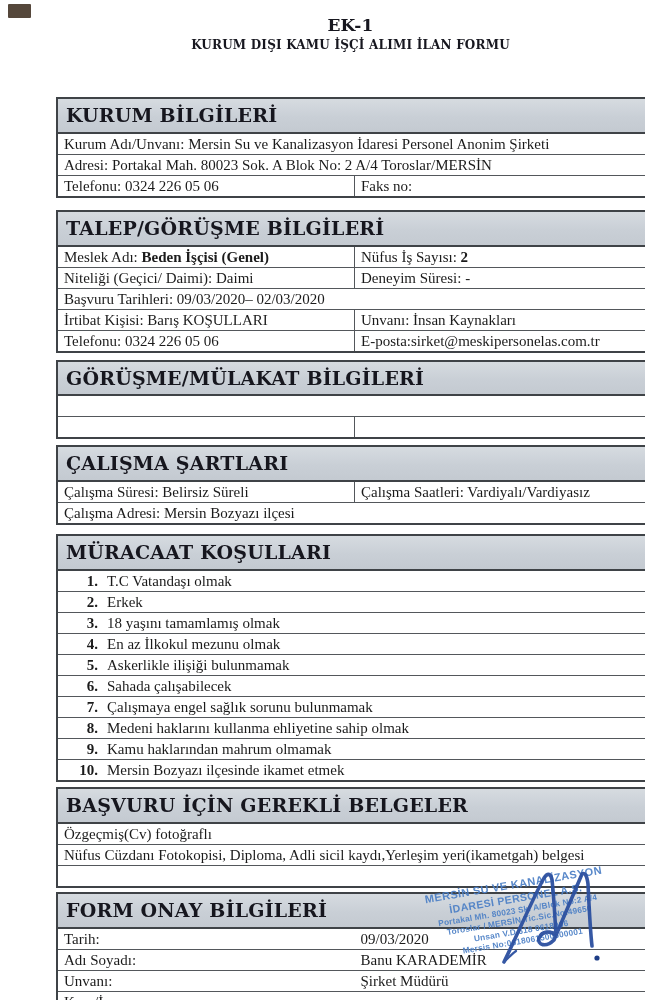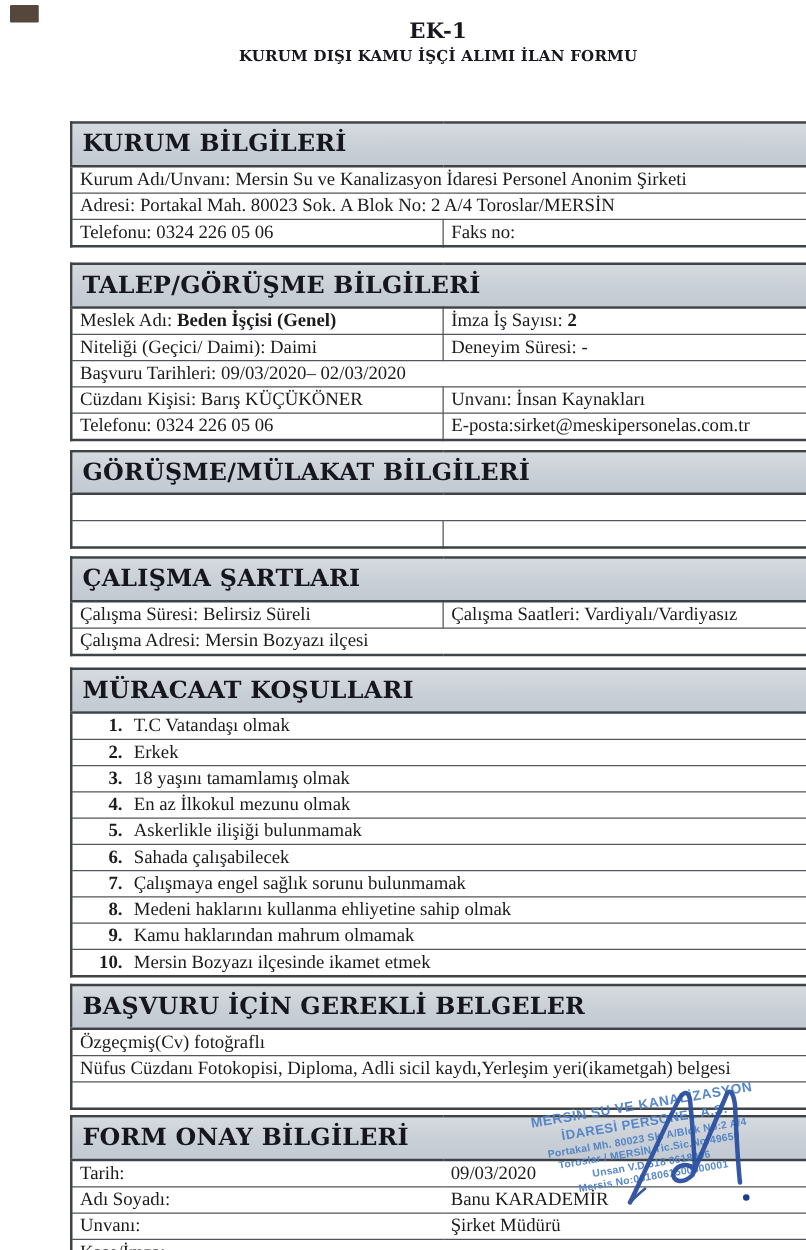--- a/index.html
+++ b/index.html
@@ -100,31 +100,31 @@
       </table>
     <div class="gap12"></div>
 
     <table class="sec">
       <tbody>
           <tr class="hdr">
         <td colspan="2">TALEP/GÖRÜŞME BİLGİLERİ</td>
       </tr>
       <tr>
         <td class="c52"><span>Meslek Adı: </span><span class="bold">Beden İşçisi (Genel)</span></td>
-        <td class="c48"><span>İmza İş Sayısı: </span><span class="bold">2</span></td>
+        <td class="c48"><span>Nüfus İş Sayısı: </span><span class="bold">2</span></td>
       </tr>
       <tr>
         <td>Niteliği (Geçici/ Daimi): Daimi</td>
         <td>Deneyim Süresi: -</td>
       </tr>
       <tr>
         <td colspan="2">Başvuru Tarihleri: 09/03/2020– 02/03/2020</td>
       </tr>
       <tr>
-        <td>Cüzdanı Kişisi: Barış KÜÇÜKÖNER</td>
+        <td>İrtibat Kişisi: Barış KOŞULLARI</td>
         <td>Unvanı: İnsan Kaynakları</td>
       </tr>
       <tr>
         <td>Telefonu: 0324 226 05 06</td>
         <td>E-posta:sirket@meskipersonelas.com.tr</td>
       </tr>
     </tbody>
       </table>
     <div class="gap7"></div>
 

